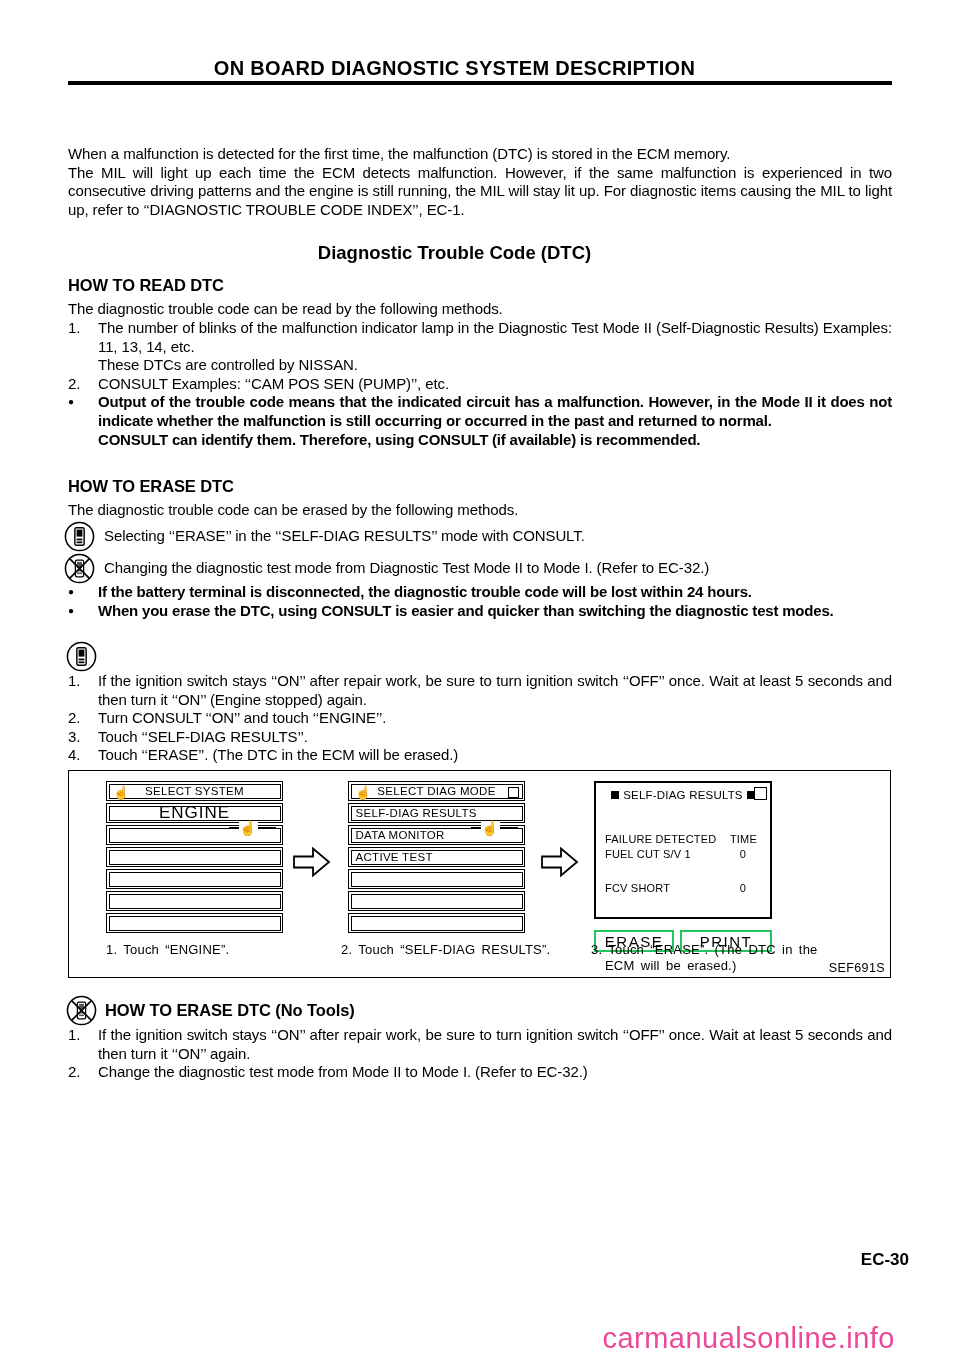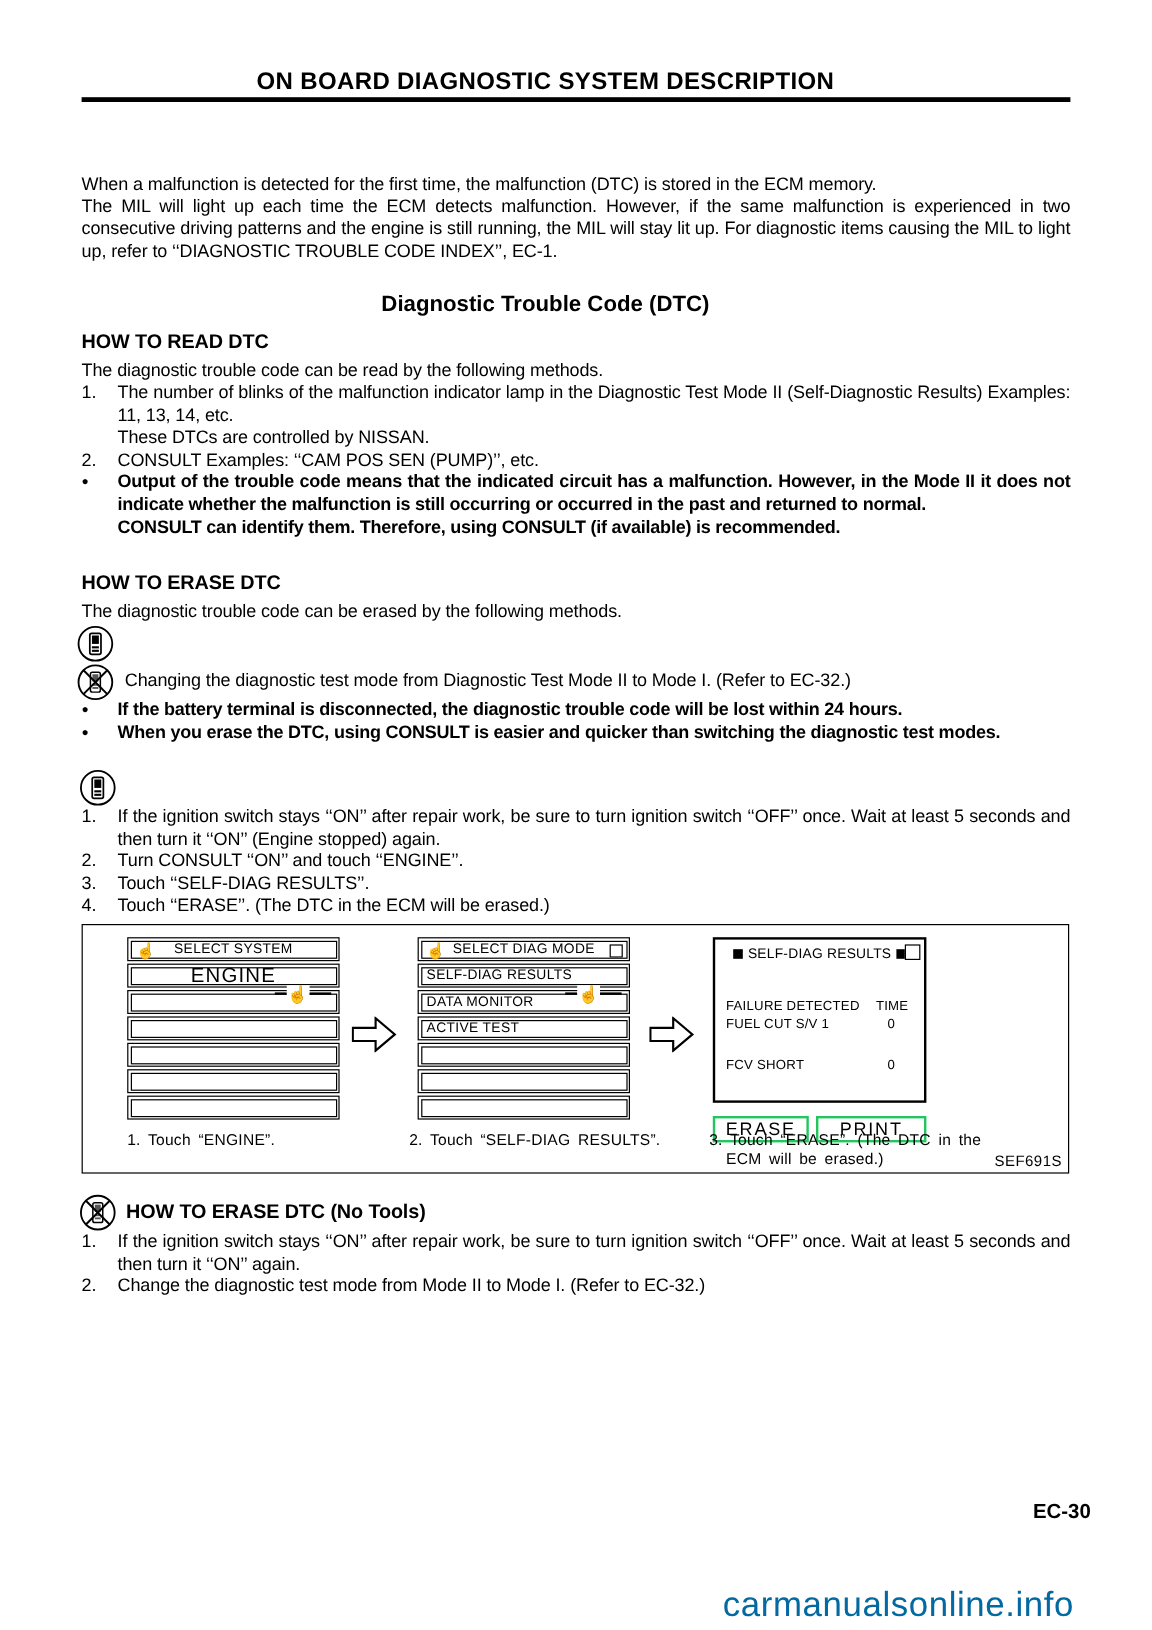--- a/index.html
+++ b/index.html
@@ -45,21 +45,21 @@
   .chk3{position:absolute;right:3px;top:4px;width:13px;height:13px;border:1.5px solid #000;background:#fff;box-sizing:border-box;}
   .s3-line{position:absolute;font-size:11px;letter-spacing:0.2px;}
   .s3-btns{position:absolute;top:149px;left:0;width:100%;display:flex;gap:6px;box-sizing:border-box;}
   .s3-btn{border:2px solid #22c55e;height:22px;box-sizing:border-box;display:flex;align-items:center;justify-content:center;
           font-size:15px;letter-spacing:1.5px;flex:1;}
   .arrow{position:absolute;top:76px;}
   .cap{position:absolute;top:171px;font-size:13px;letter-spacing:0.2px;word-spacing:2.5px;}
   .cap3{padding-left:14px;text-indent:-14px;width:230px;line-height:16px;}
   .sef{position:absolute;right:5px;bottom:2px;font-size:12.5px;letter-spacing:0.4px;}
   .footer-page{font-size:17px;font-weight:bold;}
-  .watermark{font-size:29px;color:#0369a1;letter-spacing:0.5px;}
+  .watermark{font-size:29px;color:#ec4899;letter-spacing:0.5px;}
 </style>
 </head>
 <body>
 
 <div class="page">
 
   <div class="abs center header-title" style="top:57px;">ON BOARD DIAGNOSTIC SYSTEM DESCRIPTION</div>
   <div class="abs rule" style="top:81px;left:68px;width:824px;"></div>
 
   <div class="abs body-text" style="top:145px;left:68px;width:824px;">
@@ -97,20 +97,21 @@
   <div class="abs body-text" style="top:501px;left:68px;width:824px;">The diagnostic trouble code can be erased by the following methods.</div>
 
   <div class="abs body-text method-row" style="top:521px;left:64px;width:828px;">
     <svg class="circ-icon" viewBox="0 0 30 30">
       <circle cx="15" cy="15" r="13.6" fill="none" stroke="#000" stroke-width="1.5"></circle>
       <rect x="10.5" y="6.5" width="9" height="17" rx="1.5" fill="#fff" stroke="#000" stroke-width="1.4"></rect>
       <rect x="12.2" y="8.3" width="5.6" height="6.8" fill="#000"></rect>
       <rect x="12.2" y="17" width="5.6" height="1.7" fill="#000"></rect>
       <rect x="12.2" y="19.8" width="5.6" height="1.7" fill="#000"></rect>
     </svg>
+    <span>Selecting ‘‘ERASE’’ in the ‘‘SELF-DIAG RESULTS’’ mode with CONSULT.</span>
   </div>
 
   <div class="abs body-text method-row" style="top:553px;left:64px;width:828px;">
     <svg class="circ-icon" viewBox="0 0 30 30">
       <circle cx="15" cy="15" r="13.6" fill="none" stroke="#000" stroke-width="1.5"></circle>
       <rect x="11" y="7" width="8" height="16" rx="1.5" fill="#fff" stroke="#000" stroke-width="1.2"></rect>
       <rect x="12.6" y="8.6" width="4.8" height="5.8" fill="#555"></rect>
       <rect x="12.6" y="16.4" width="4.8" height="1.5" fill="#555"></rect>
       <rect x="12.6" y="18.9" width="4.8" height="1.5" fill="#555"></rect>
       <line x1="5.4" y1="5.4" x2="24.6" y2="24.6" stroke="#000" stroke-width="1.6"></line>

